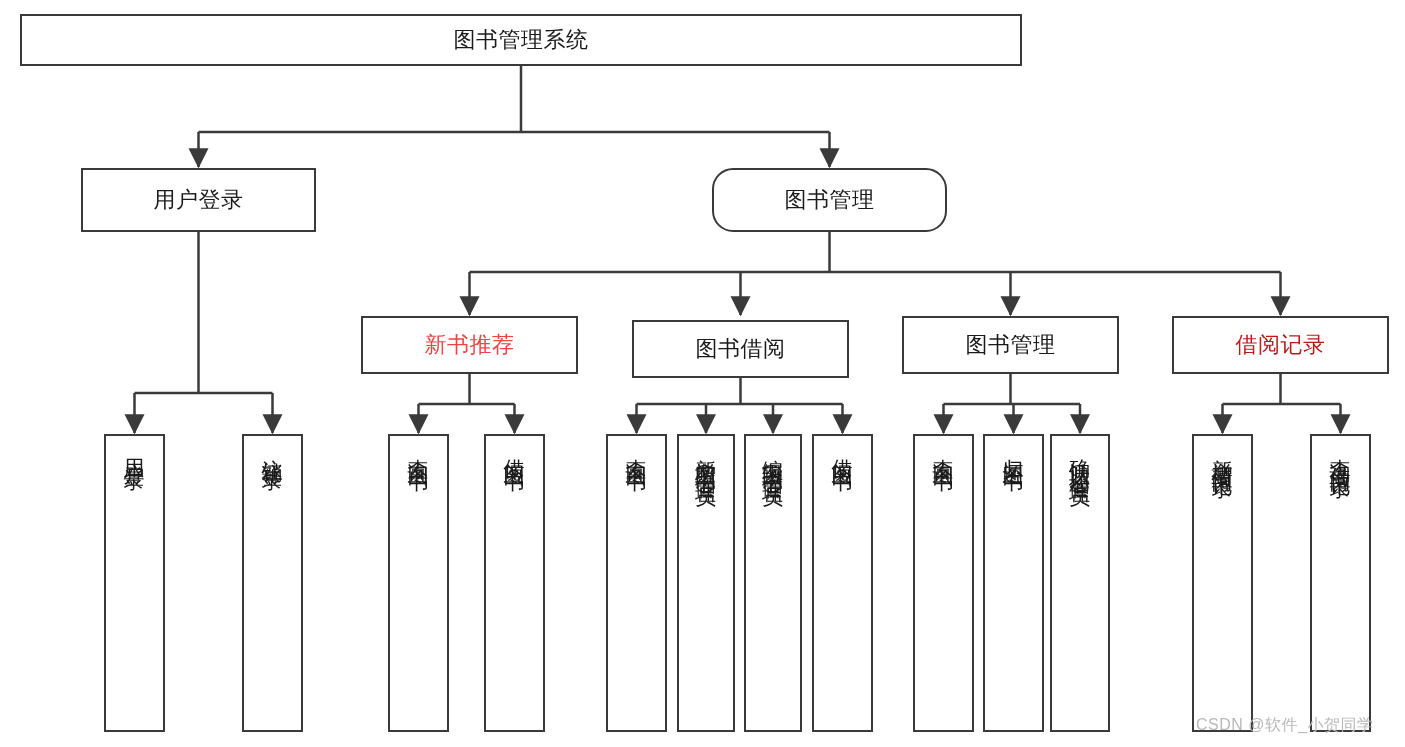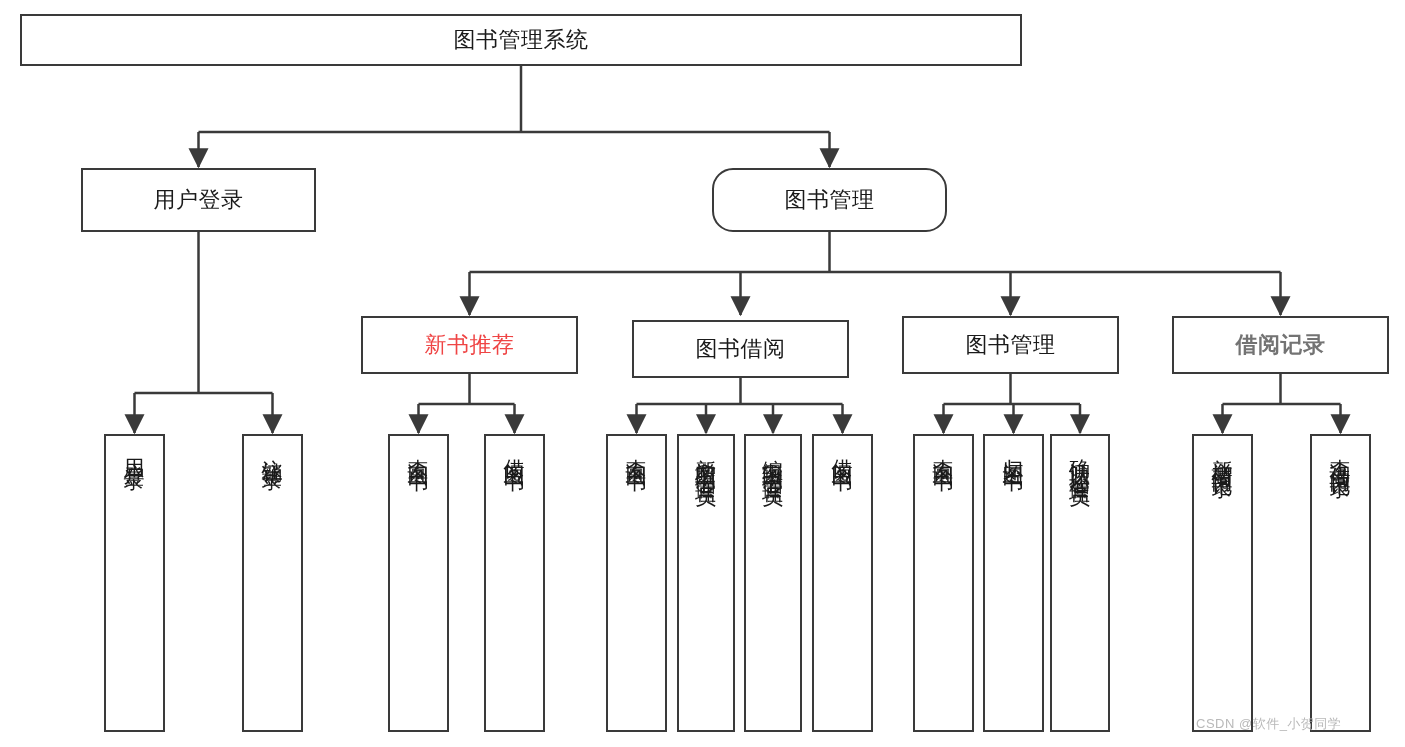--- a/index.html
+++ b/index.html
@@ -55,21 +55,21 @@
   .node-box.vertical .node-label {
     writing-mode: vertical-rl;
     text-orientation: upright;
     font-size: 21px;
     letter-spacing: 4px;
     line-height: 1;
   }
   .watermark {
     position: absolute;
     color: #b9b9b9;
-    font-size: 13px;
+    font-size: 16px;
     white-space: nowrap;
     letter-spacing: 0.5px;
     pointer-events: none;
   }
 </style>
 </head>
 <body>
 
 <div id="diagram-root">
   <svg class="diagram-svg" viewBox="0 0 1405 747" xmlns="http://www.w3.org/2000/svg">
@@ -127,21 +127,21 @@
       <div class="node-box horizontal" style="left: 361px; top: 316px; width: 217px; height: 58px; background: rgb(255, 255, 255); border-color: rgb(58, 58, 58);">
         <span class="node-label" style="color: #ef4444;">新书推荐</span>
       </div>
       <div class="node-box horizontal" style="left: 632px; top: 320px; width: 217px; height: 58px; background: rgb(255, 255, 255); border-color: rgb(58, 58, 58);">
         <span class="node-label" style="color: rgb(26, 26, 26);">图书借阅</span>
       </div>
       <div class="node-box horizontal" style="left: 902px; top: 316px; width: 217px; height: 58px; background: rgb(255, 255, 255); border-color: rgb(58, 58, 58);">
         <span class="node-label" style="color: rgb(26, 26, 26);">图书管理</span>
       </div>
       <div class="node-box horizontal" style="left: 1172px; top: 316px; width: 217px; height: 58px; background: rgb(255, 255, 255); border-color: rgb(58, 58, 58);">
-        <span class="node-label" style="color: #737373; font-weight: bold;">借阅记录</span>
+        <span class="node-label" style="color: #b91c1c;">借阅记录</span>
       </div>
       <div class="node-box vertical" style="left: 104px; top: 434px; width: 61px; height: 298px; background: rgb(255, 255, 255); border-color: rgb(58, 58, 58);">
         <span class="node-label" style="color: rgb(26, 26, 26);">用户登录</span>
       </div>
       <div class="node-box vertical" style="left: 242px; top: 434px; width: 61px; height: 298px; background: rgb(255, 255, 255); border-color: rgb(58, 58, 58);">
         <span class="node-label" style="color: rgb(26, 26, 26);">注销登录</span>
       </div>
       <div class="node-box vertical" style="left: 388px; top: 434px; width: 61px; height: 298px; background: rgb(255, 255, 255); border-color: rgb(58, 58, 58);">
         <span class="node-label" style="color: rgb(26, 26, 26);">查询图书</span>
       </div>

